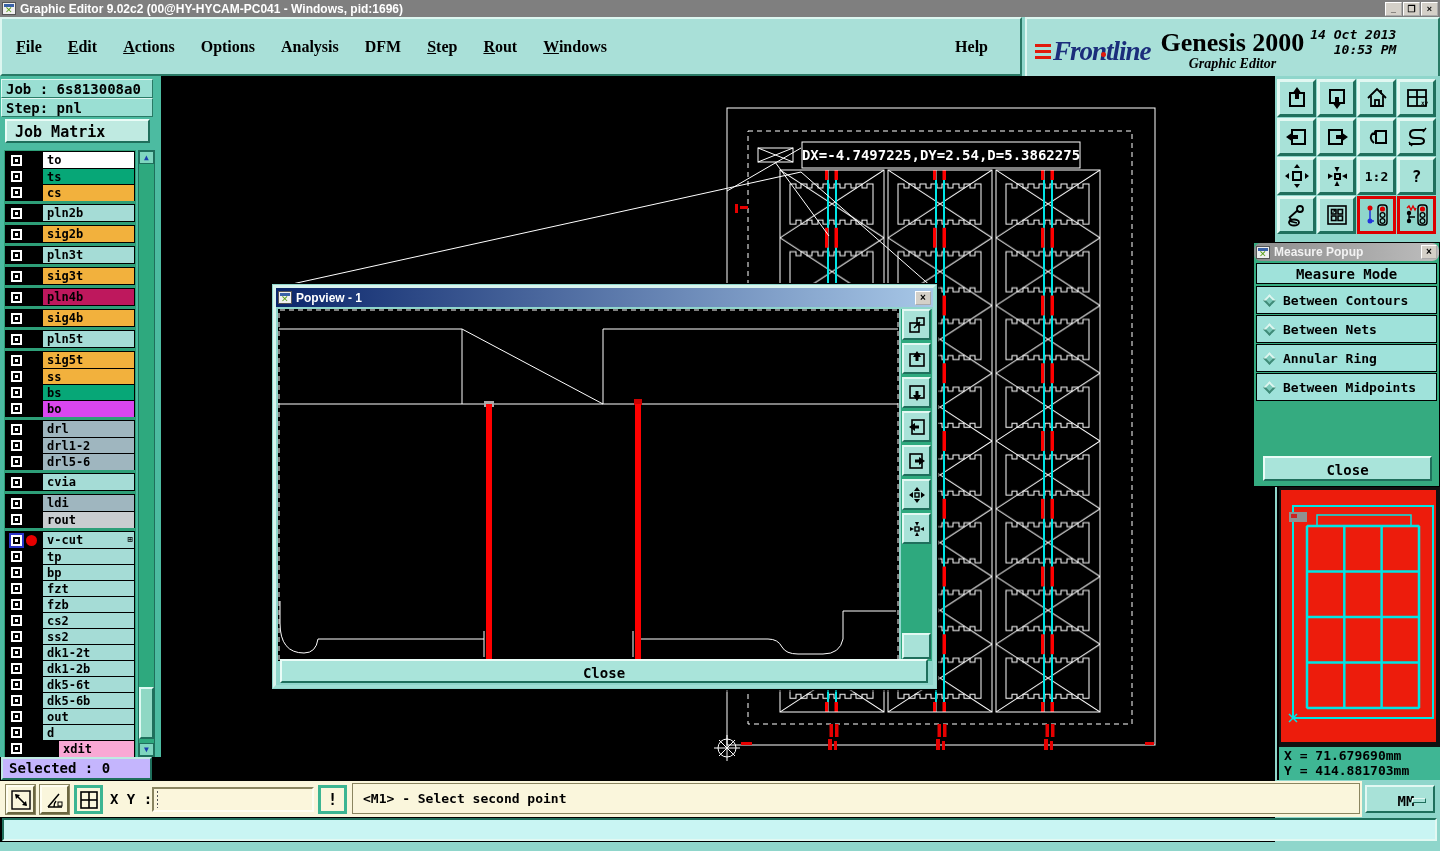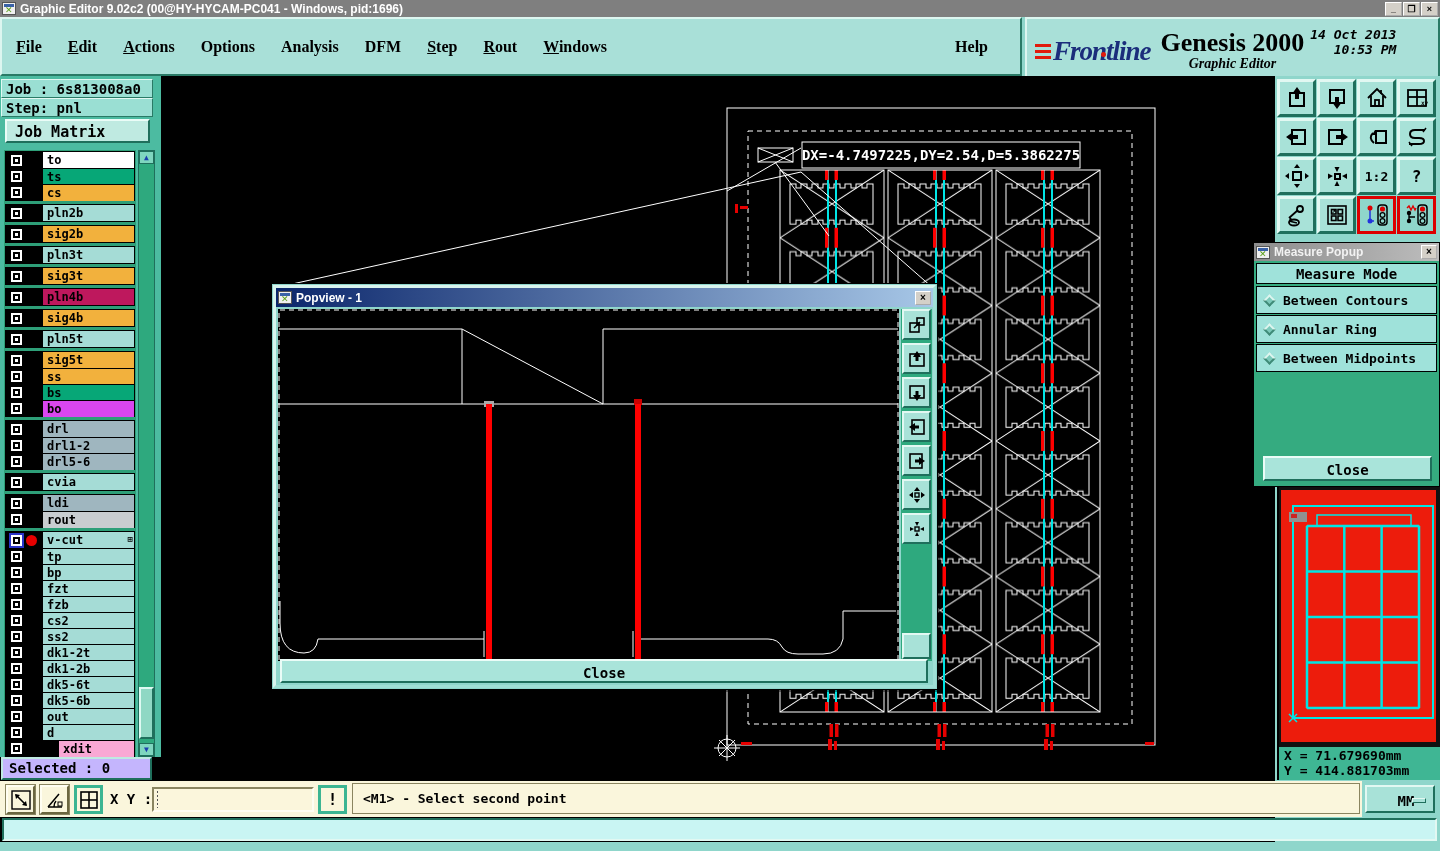--- a/index.html
+++ b/index.html
@@ -94,21 +94,21 @@
   .icongrid { position:absolute; left:2px; top:3px; width:163px; display:flex; flex-wrap:wrap; }
   .gbtn { width:39px; height:38px; margin:0 1px 1px 0; background:#a8e2d8;
           border:3px solid; border-color:#e2f8f2 #1f6f5c #1f6f5c #e2f8f2;
           display:flex; align-items:center; justify-content:center; color:#000;
           font:bold 13px "DejaVu Sans Mono", monospace; }
   .gbtn.redframe { border:3px solid #dd0000; background:#8fd6cb; }
 
   
   .measure { position:absolute; left:1253px; top:242px; width:187px; height:245px;
              background:#35ab80; border:1px solid #000; z-index:30; }
-  .m-title { height:18px; background:linear-gradient(90deg,#8d8d8d,#bdbdbd); display:flex; align-items:center; padding:0 2px; }
+  .m-title { height:18px; background:linear-gradient(90deg,#8d8d8d,#bdbdbd); display:flex; align-items:center; padding:0 2px;border-radius:7px; }
   .m-title .ttext { color:#f2f2f2; font:bold 12px "Liberation Sans", sans-serif; margin-left:4px; flex:1; }
   .m-header { margin:2px; height:21px; background:#9fe2da; border:1px solid #000; text-align:center;
               font:bold 14px "DejaVu Sans Mono", monospace; padding-top:2px; color:#000; }
   .m-opt { margin:0 2px 1px 2px; height:28px; background:#9fe2da; border:1px solid #000;
            display:flex; align-items:center; font:bold 13px "DejaVu Sans Mono", monospace; color:#000; }
   .m-diamond { width:9px; height:9px; transform:rotate(45deg); margin:0 9px 0 8px; flex:none;
                background:#7ccabb; border:2px solid; border-color:#def6f0 #3f8a77 #3f8a77 #def6f0; }
   .m-opt.sel .m-diamond { background:#d6145a; border-color:#f47ba4 #7c0a32 #7c0a32 #f47ba4; }
   .m-close { position:absolute; left:9px; bottom:5px; width:169px; height:25px; background:#a9e4da;
              border:2px solid; border-color:#eafcf7 #1f6f5c #1f6f5c #eafcf7;
@@ -659,20 +659,24 @@
       <span class="ttext">Measure Popup</span>
       <span class="pv-close">×</span>
     </div>
     <div class="m-header">Measure Mode</div>
     <div class="m-opt">
         <span class="m-diamond"></span>
         <span>Between Contours</span>
       </div>
     <div class="m-opt">
         <span class="m-diamond"></span>
+        <span>Between Nets</span>
+      </div>
+    <div class="m-opt">
+        <span class="m-diamond"></span>
         <span>Annular Ring</span>
       </div>
     <div class="m-opt">
         <span class="m-diamond"></span>
         <span>Between Midpoints</span>
       </div>
     <button class="m-close">Close</button>
   </div>
 
   <div class="minimap">

